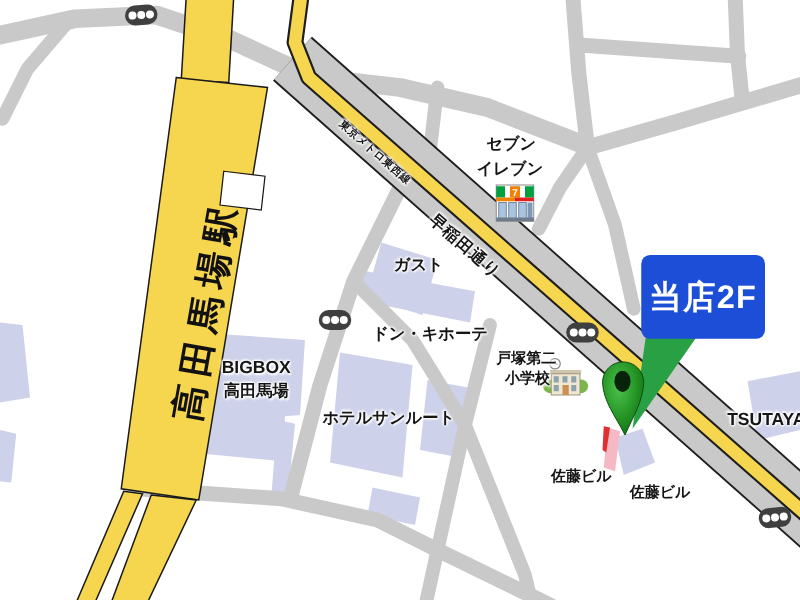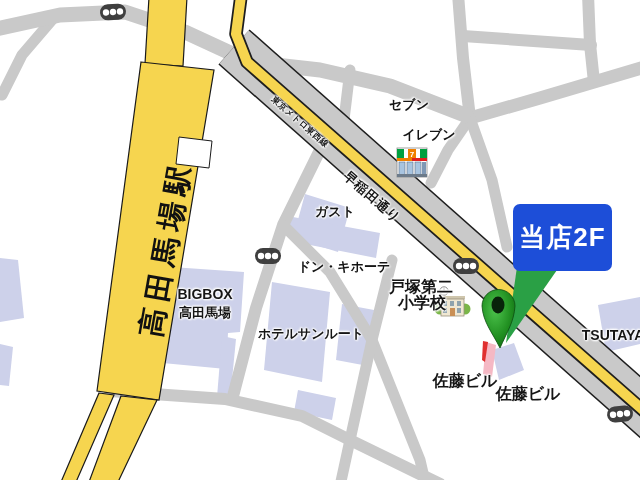--- a/index.html
+++ b/index.html
@@ -2,21 +2,21 @@
 <html><head>
 <meta charset="utf-8">
 <style>
   html,body{margin:0;padding:0;background:#fff;}
   .map{position:relative;width:640px;height:480px;overflow:hidden;background:#fff;
        font-family:"Liberation Sans","DejaVu Sans",sans-serif;}
   .map svg{position:absolute;left:0;top:0;}
   .lbl{position:absolute;transform:translate(-50%,-50%);white-space:nowrap;color:#151515;
        text-shadow:0 0 2px #fff,0 0 2px #fff,0 0 3px #fff,1px 1px 2px #fff,-1px -1px 2px #fff;
        font-size:13px;font-weight:600;line-height:1.05;z-index:5;}
-  .lbl.small{font-size:16px;}
+  .lbl.small{font-size:12px;}
   .lbl.big{font-size:14px;font-weight:700;}
   .lbl.rot-road{transform:translate(-50%,-50%) rotate(41deg);letter-spacing:1px;}
   .lbl.rot-metro{transform:translate(-50%,-50%) rotate(41deg);font-size:8.5px;font-weight:600;letter-spacing:.5px;}
   .lbl.station-name{transform:translate(-50%,-50%) rotate(-80deg);font-size:29px;font-weight:700;
        letter-spacing:7px;color:#111;text-shadow:none;}
   .callout{position:absolute;left:513px;top:204px;width:99px;height:67px;background:#1d4ed8;
        border-radius:7px;display:flex;align-items:center;justify-content:center;
        color:#fff;font-size:26px;font-weight:700;letter-spacing:1px;z-index:6;}
 </style>
 </head>
@@ -147,22 +147,22 @@
       <ellipse cx="498" cy="305" rx="6.5" ry="8.5" fill="#08230a"></ellipse>
     </g>
   </svg>
 
   <div class="lbl station-name" style="left:166px;top:248px;">高田馬場駅</div>
 
   <div class="lbl rot-metro" style="left:300px;top:122px;">東京メトロ東西線</div>
 
   <div class="lbl rot-road" style="left:372px;top:197px;">早稲田通り</div>
 
-  <div class="lbl" style="left:409px;top:105px;text-align:right;">セブン</div>
-  <div class="lbl" style="left:429px;top:135px;">イレブン</div>
+  <div class="lbl" style="left:409px;top:115px;text-align:right;">セブン</div>
+  <div class="lbl" style="left:408px;top:135px;">イレブン</div>
 
   <div class="lbl" style="left:335px;top:212px;">ガスト</div>
 
   <div class="lbl" style="left:344px;top:267px;">ドン・キホーテ</div>
 
   <div class="lbl big" style="left:205px;top:294px;">BIGBOX</div>
   <div class="lbl" style="left:205px;top:313px;">高田馬場</div>
 
   <div class="lbl" style="left:311px;top:334px;">ホテルサンルート</div>
 

